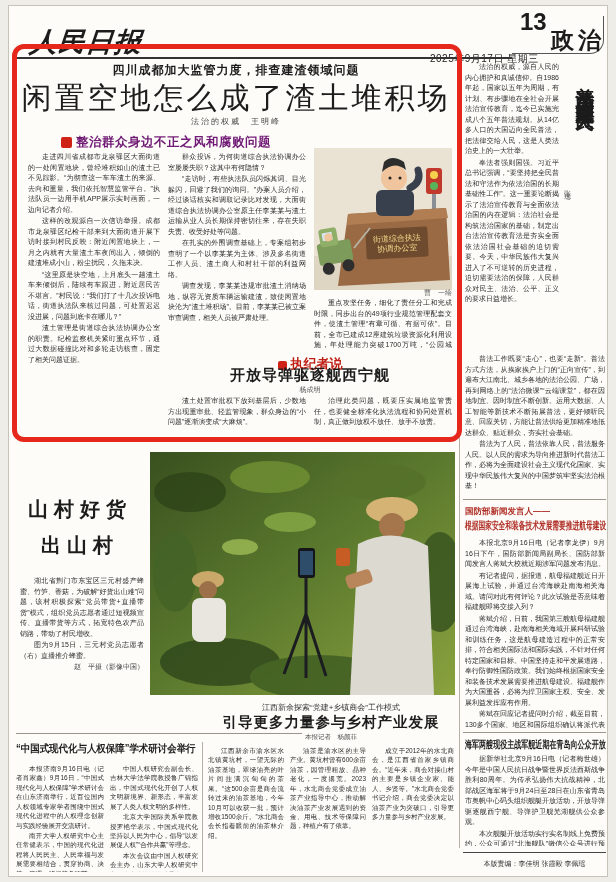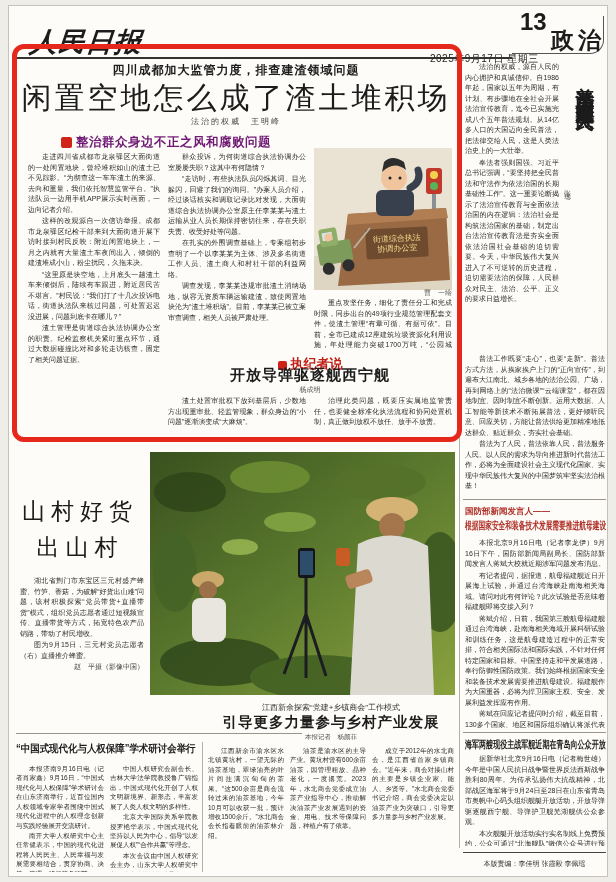--- a/index.html
+++ b/index.html
@@ -22,21 +22,21 @@
   .bracket{position:absolute;border-right:1.5px solid #555;border-bottom:1.5px solid #555;border-bottom-right-radius:14px}
   .hlbox{position:absolute;left:12px;top:44px;width:450px;height:398px;border:5px solid #e5271c;border-radius:12px;z-index:60;pointer-events:none}
   .kicker{font-size:12px;font-weight:bold;letter-spacing:1px}
   .headline{font-size:30px;font-weight:normal;letter-spacing:3px}
   .byline{font-size:8px;color:#444;letter-spacing:2px}
   .subhead{font-size:12.5px;font-weight:bold;color:#701a75;letter-spacing:.5px}
   .sqicon{display:inline-block;width:11px;height:11px;background:#d02318;border-radius:2px;vertical-align:-1.5px;margin-right:4px}
   .vtitle{writing-mode:vertical-rl;font-family:"Liberation Serif",serif;font-weight:bold;font-size:19px;letter-spacing:2px;line-height:1}
   .vauthor{writing-mode:vertical-rl;font-size:7px;color:#555;letter-spacing:3px}
   .sectitle{font-weight:bold;white-space:nowrap;transform-origin:left center}
-  .phototitle{font-size:23px;font-weight:normal;letter-spacing:6px}
+  .phototitle{font-size:20px;font-weight:bold;letter-spacing:6px}
   .credit{text-align:right;text-indent:0 !important}
   .zlabel{font-size:13px;font-weight:bold;color:#c01f16}
   .ztitle{font-size:15px;font-weight:bold;letter-spacing:1px}
 </style>
 </head>
 <body>
 
 <div class="page">
   <div class="sheet"></div>
 

